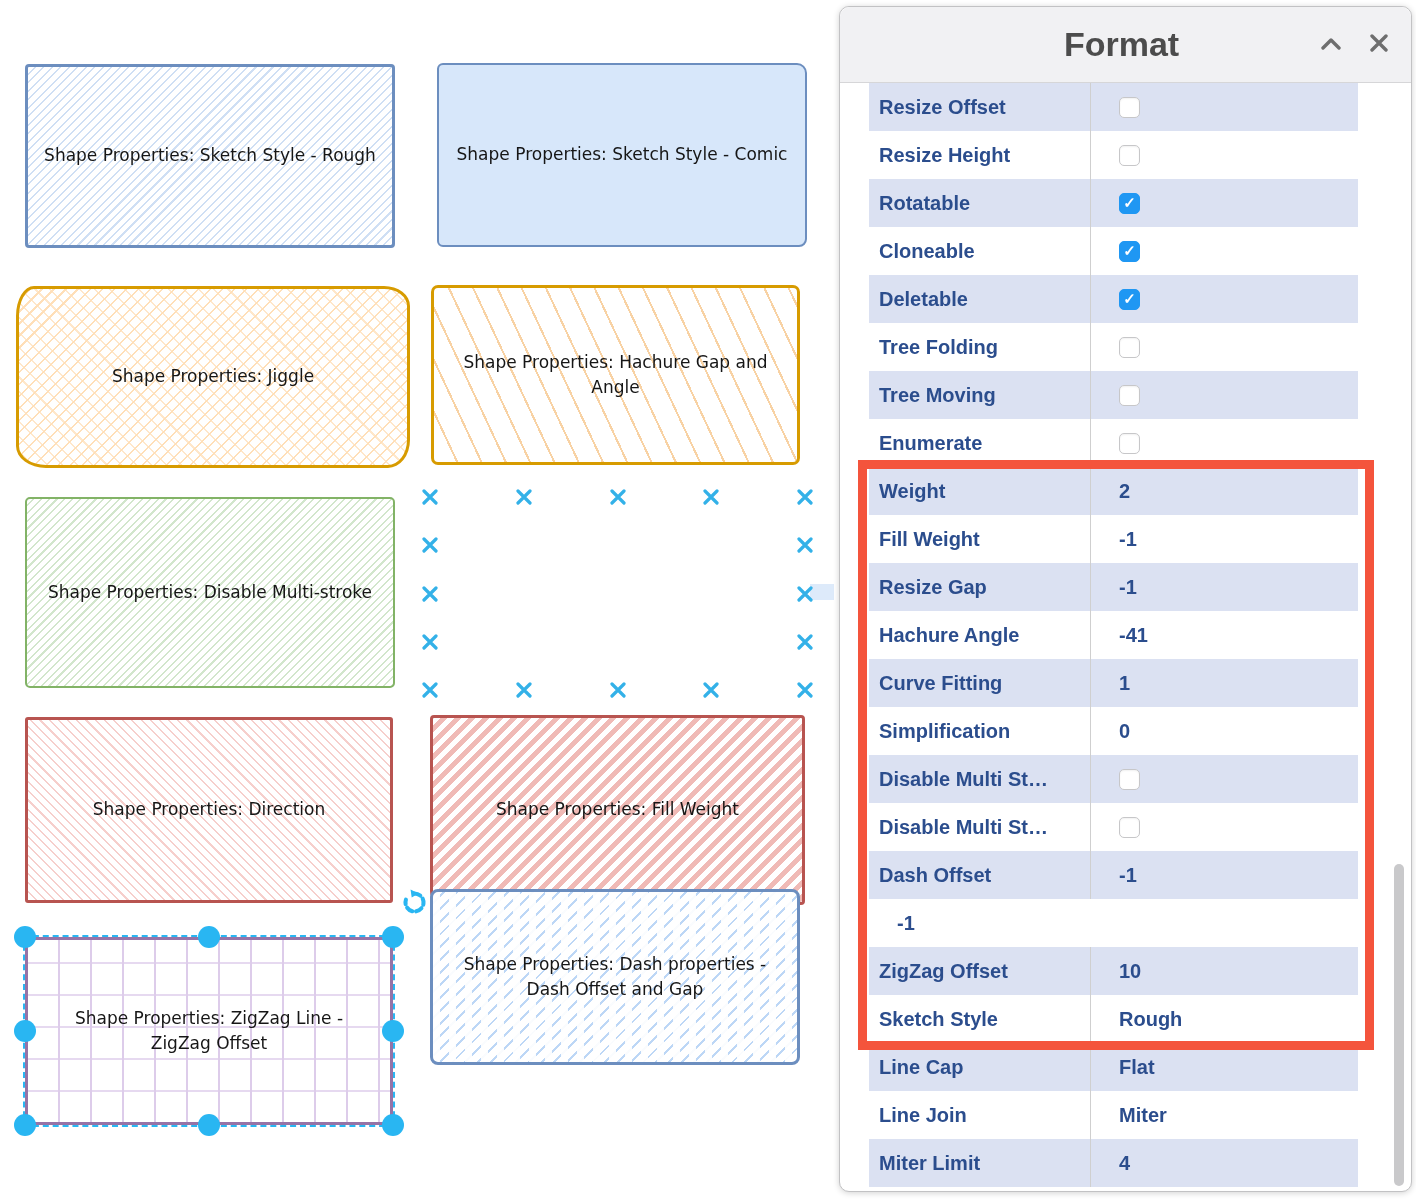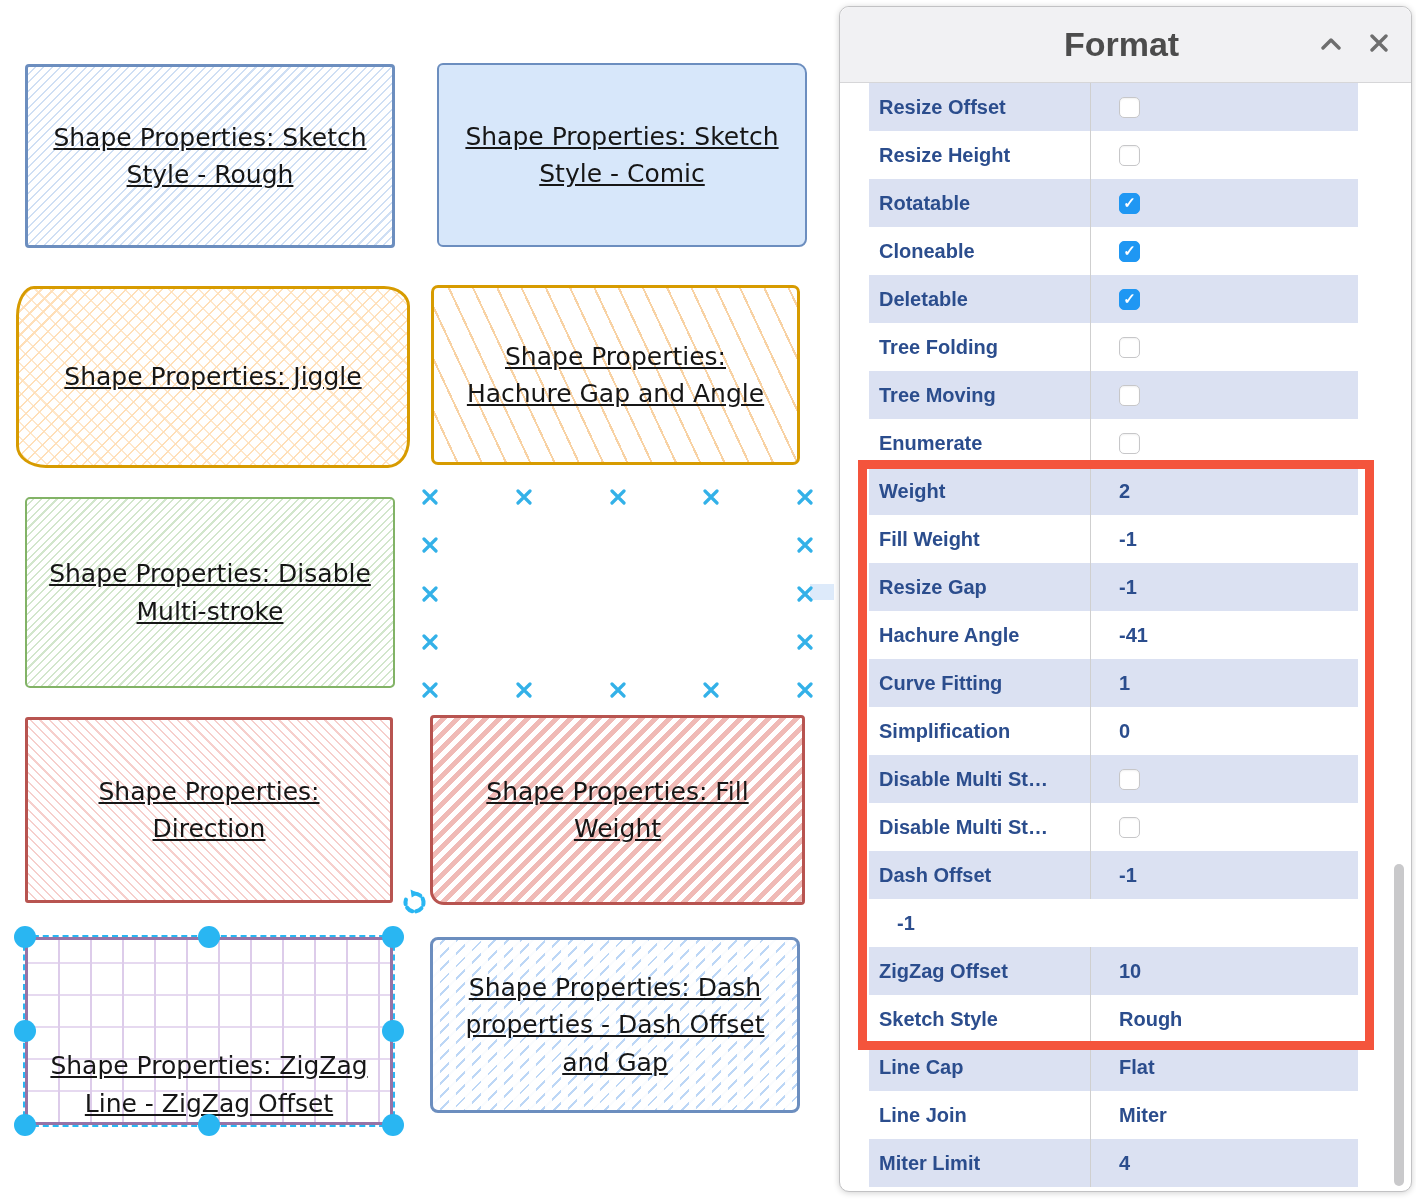--- a/index.html
+++ b/index.html
@@ -2,35 +2,35 @@
 <html><head>
 <meta charset="utf-8">
 <style>
   * { margin:0; padding:0; box-sizing:border-box; }
   html,body { width:1416px; height:1200px; background:#ffffff; overflow:hidden;
               font-family:"Liberation Sans", sans-serif; }
 
   
   #canvas { position:absolute; left:0; top:0; width:840px; height:1200px; }
   .shape { position:absolute; display:flex; align-items:center; justify-content:center;
-           text-align:center; font-family:"DejaVu Sans", sans-serif; font-size:25px;
-           line-height:1.5; color:#161616; padding:0 16px; background-color:#fff;text-decoration:underline; }
+           text-align:center; font-family:"DejaVu Sans", sans-serif; font-size:17px;
+           line-height:1.5; color:#161616; padding:0 16px; background-color:#fff; }
   .shape .lbl { pointer-events:none; }
 
   .p-hatch-blue        { background-image:repeating-linear-gradient(135deg, transparent 0 4.5px, #cfdff4 4.5px 6px); }
   .p-solid-blue        { background-color:#d7e7fa; }
   .p-cross-orange      { background-image:repeating-linear-gradient(135deg, transparent 0 7px, #ffdfb8 7px 8.5px),
                                           repeating-linear-gradient(45deg,  transparent 0 9px, #ffe7ca 9px 10.5px); }
   .p-hachure-orange    { background-image:repeating-linear-gradient(65deg, transparent 0 20px, #f8d2a4 20px 22px); }
   .p-hatch-green-dense { background-image:repeating-linear-gradient(135deg, transparent 0 4px, #d2e6cc 4px 5.5px); }
   .p-hatch-green-sparse{ background-image:repeating-linear-gradient(135deg, transparent 0 11px, #d9ebd3 11px 12.5px); }
   .p-hatch-red-back    { background-image:repeating-linear-gradient(45deg, transparent 0 5px, #f6cfcc 5px 6.5px); }
   .p-hatch-red-thick   { background-image:repeating-linear-gradient(135deg, transparent 0 5px, #f0bab6 5px 10px); }
   .p-zigzag-purple     { background-image:repeating-linear-gradient(90deg, transparent 0 30px, #ddccea 30px 32px),
-                                          repeating-linear-gradient(0deg,  transparent 0 30px, #e6d9f0 30px 32px);align-items:flex-end; }
+                                          repeating-linear-gradient(0deg,  transparent 0 30px, #e6d9f0 30px 32px); }
   .p-dash-blue         { background-image:repeating-linear-gradient(90deg, rgba(255,255,255,.92) 0 7px, rgba(255,255,255,0) 7px 16px),
                                           repeating-linear-gradient(135deg, transparent 0 7px, #bdd7f6 7px 9px); }
 
   .sel-outline { position:absolute; border:2px dashed #29b6f2; pointer-events:none; }
   .handle { position:absolute; width:22px; height:22px; border-radius:50%;
             background:#29b6f2; transform:translate(-50%,-50%); }
   .xpoint { position:absolute; width:16px; height:16px; transform:translate(-50%,-50%); }
   .xpoint svg { display:block; }
   #rotate-handle { position:absolute; width:27px; height:27px; }
   #edge-hint { position:absolute; left:810px; top:584px; width:24px; height:16px; background:#ddeafa; }
@@ -155,21 +155,21 @@
     <div class="xpoint" style="left: 430px; top: 641.75px;">
       <svg width="16" height="16" viewBox="0 0 16 16">
         <path d="M2 2 L14 14 M14 2 L2 14" stroke="#33b1e8" stroke-width="3.2" stroke-linecap="round"></path>
       </svg>
     </div>
     <div class="xpoint" style="left: 805px; top: 641.75px;">
       <svg width="16" height="16" viewBox="0 0 16 16">
         <path d="M2 2 L14 14 M14 2 L2 14" stroke="#33b1e8" stroke-width="3.2" stroke-linecap="round"></path>
       </svg>
     </div>
-    <div class="shape p-hatch-red-back" style="left: 25px; top: 717px; width: 368px; height: 186px; border: 3.5px solid rgb(184, 84, 80); border-radius: 3px; justify-content: flex-end;">
+    <div class="shape p-hatch-red-back" style="left: 25px; top: 717px; width: 368px; height: 186px; border: 3.5px solid rgb(184, 84, 80); border-radius: 3px;">
       <span class="lbl">Shape Properties: Direction</span>
     </div>
     <div class="shape p-hatch-red-thick" style="left: 430px; top: 715px; width: 375px; height: 190px; border: 3px solid rgb(184, 84, 80); border-radius: 4px 4px 4px 14px;">
       <span class="lbl">Shape Properties: Fill Weight</span>
     </div>
     <div class="shape p-zigzag-purple" style="left: 25px; top: 937px; width: 368px; height: 188px; border: 3px solid rgb(150, 115, 166); border-radius: 4px;">
       <span class="lbl">Shape Properties: ZigZag Line - ZigZag Offset</span>
     </div>
     <div class="sel-outline" style="left: 23px; top: 935px; width: 372px; height: 192px;"></div>
     <div class="handle" style="background: rgb(41, 182, 242); left: 25px; top: 937px;"></div>
@@ -177,21 +177,21 @@
     <div class="handle" style="background: rgb(41, 182, 242); left: 393px; top: 937px;"></div>
     <div class="handle" style="background: rgb(41, 182, 242); left: 25px; top: 1031px;"></div>
     <div class="handle" style="background: rgb(41, 182, 242); left: 393px; top: 1031px;"></div>
     <div class="handle" style="background: rgb(41, 182, 242); left: 25px; top: 1125px;"></div>
     <div class="handle" style="background: rgb(41, 182, 242); left: 209px; top: 1125px;"></div>
     <div class="handle" style="background: rgb(41, 182, 242); left: 393px; top: 1125px;"></div>
     <div id="rotate-handle" style="left: 401px; top: 889px;"><svg width="27" height="27" viewBox="0 0 24 24">
         <path d="M12 4 a8 8 0 1 1 -7.6 5.5" fill="none" stroke="#29b6f2" stroke-width="3.6" stroke-dasharray="5.5 3.5" stroke-linecap="round"></path>
         <path d="M8.5 0.5 L15.5 4 L9.5 7.5 Z" fill="#29b6f2"></path>
       </svg></div>
-    <div class="shape p-dash-blue" style="left: 430px; top: 937px; width: 370px; height: 176px; border: 3px solid rgb(108, 142, 191); border-radius: 8px;">
+    <div class="shape p-dash-blue" style="left: 430px; top: 889px; width: 370px; height: 176px; border: 3px solid rgb(108, 142, 191); border-radius: 8px;">
       <span class="lbl">Shape Properties: Dash properties - Dash Offset and Gap</span>
     </div>
   </div>
 
 <div id="panel">
   <div id="panel-header">
     <div id="panel-title">Format</div>
     <div class="hdr-btn">
       <span>
         <svg width="20" height="12" viewBox="0 0 20 12">

